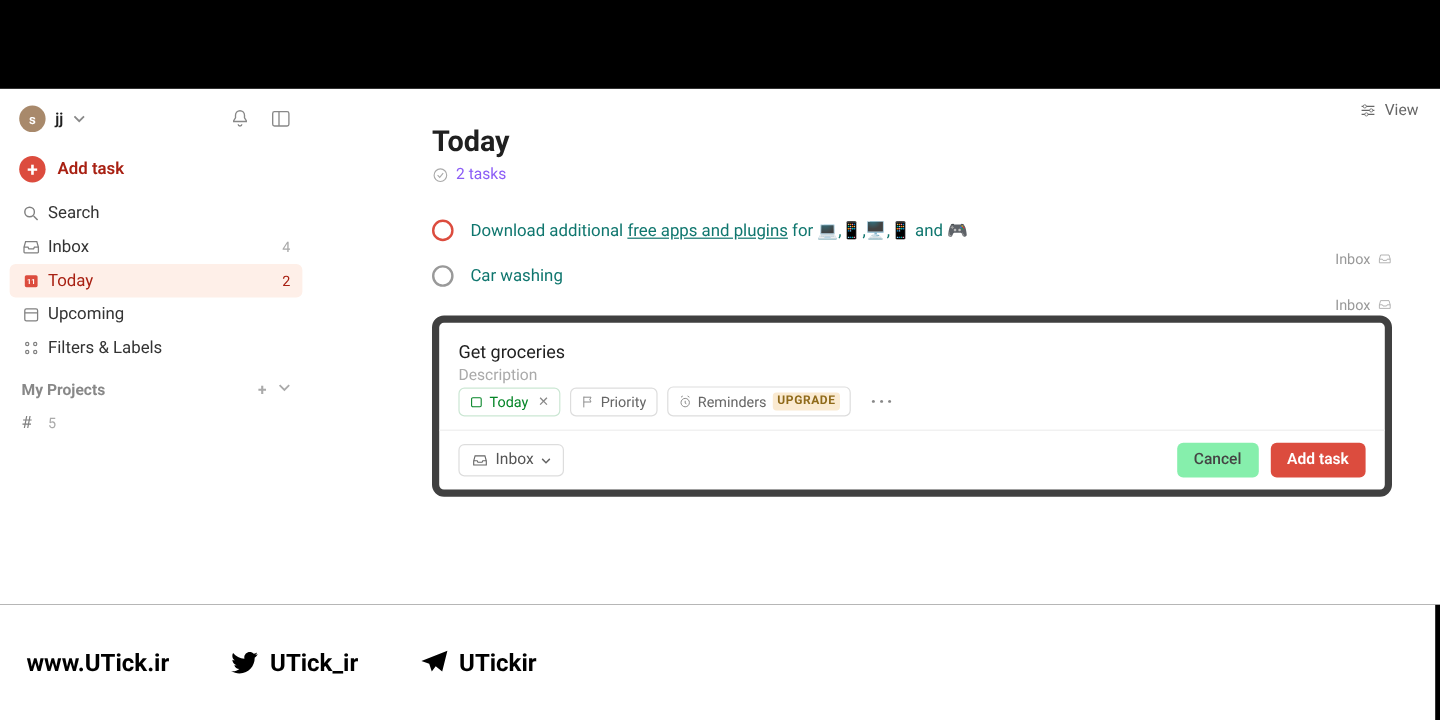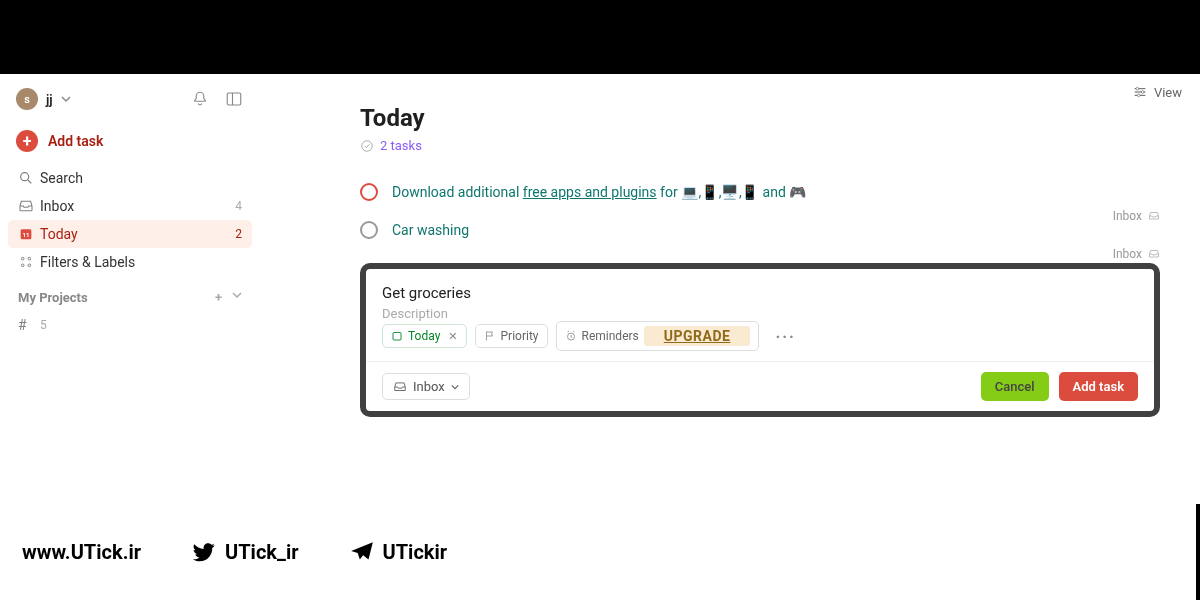--- a/index.html
+++ b/index.html
@@ -44,28 +44,28 @@
 .task-meta { position: absolute; right: 0; top: 36px; display: flex; align-items: center; gap: 6px; color: #999; font-size: 12px; }
 
 .task-editor { border: 6px solid #404040; border-radius: 10px; margin-top: 14px; overflow: hidden; }
 .te-body { padding: 14px 16px 10px 16px; }
 .te-title-input { border: none; outline: none; font-size: 15px; color: #202020; width: 100%; margin-bottom: 4px; }
 .te-desc { color: #aaa; font-size: 13px; }
 .te-chips { display: flex; align-items: center; gap: 8px; }
 .chip { display: inline-flex; align-items: center; gap: 5px; border: 1px solid #ddd; border-radius: 5px; padding: 4px 8px; font-size: 12px; color: #666; cursor: pointer; }
 .chip.today { color: #058527; border-color: #cce7d4; }
 .chip-x { color: #888; font-size: 11px; margin-left: 3px; }
-.upgrade-badge { background: #faead1; color: #8f6a1a; font-size: 14px; font-weight: 700; padding: 2px 20px; border-radius: 3px; letter-spacing: 0.5px; text-decoration: underline; }
+.upgrade-badge { background: #faead1; color: #8f6a1a; font-size: 10px; font-weight: 700; padding: 2px 4px; border-radius: 3px; letter-spacing: 0.5px; }
 .more-dots { padding: 4px 8px; color: #888; cursor: pointer; letter-spacing: 2px; font-weight: bold; }
 
 .te-footer { display: flex; align-items: center; justify-content: space-between; border-top: 1px solid #eee; padding: 10px 16px; }
 .te-project { display: flex; align-items: center; gap: 6px; border: 1px solid #ddd; border-radius: 5px; padding: 5px 10px; font-size: 13px; color: #555; cursor: pointer; }
 .te-actions { display: flex; gap: 10px; }
 .btn { padding: 7px 14px; border-radius: 5px; font-size: 13px; font-weight: 500; cursor: pointer; border: none; }
-.btn-cancel { background: #84cc16; color: #444; }
+.btn-cancel { background: #86efac; color: #444; }
 .btn-add { background: #dc4c3e; color: #fff; font-weight: 600; }
 
 .footer-brand { position: absolute; bottom: 0; left: 0; right: 4px; height: 96px; background: #fff; display: flex; align-items: center; gap: 50px; padding: 0 22px; }
 .brand-item { display: flex; align-items: center; gap: 8px; font-size: 20px; font-weight: 700; color: #000; }
 svg { display: block; }
 </style>
 </head>
 <body>
 
 <div class="black-top"></div>
@@ -125,20 +125,29 @@
       <span class="sb-item-icon">
           <svg width="16" height="16" viewBox="0 0 24 24">
             <rect x="4" y="5" width="16" height="15" rx="2" fill="#dc4c3e"></rect>
             <text x="12" y="16" font-size="9" fill="#fff" text-anchor="middle" font-weight="bold">11</text>
           </svg>
         </span>
       <span class="sb-item-label">Today</span>
       <span class="sb-item-count">2</span>
     </div>
 
+    <div class="sb-item">
+      <span class="sb-item-icon">
+          <svg width="16" height="16" viewBox="0 0 24 24">
+            <rect x="4" y="5" width="16" height="15" rx="2" stroke="currentColor" stroke-width="1.6" fill="none"></rect>
+            <line x1="4" y1="10" x2="20" y2="10" stroke="currentColor" stroke-width="1.6"></line>
+          </svg>
+        </span>
+      <span class="sb-item-label">Upcoming</span>
+    </div>
 
     <div class="sb-item">
       <span class="sb-item-icon">
           <svg width="16" height="16" viewBox="0 0 24 24">
             <circle cx="7" cy="7" r="2" stroke="currentColor" fill="none" stroke-width="1.5"></circle>
             <circle cx="17" cy="7" r="2" stroke="currentColor" fill="none" stroke-width="1.5"></circle>
             <circle cx="7" cy="17" r="2" stroke="currentColor" fill="none" stroke-width="1.5"></circle>
             <circle cx="17" cy="17" r="2" stroke="currentColor" fill="none" stroke-width="1.5"></circle>
           </svg>
         </span>

